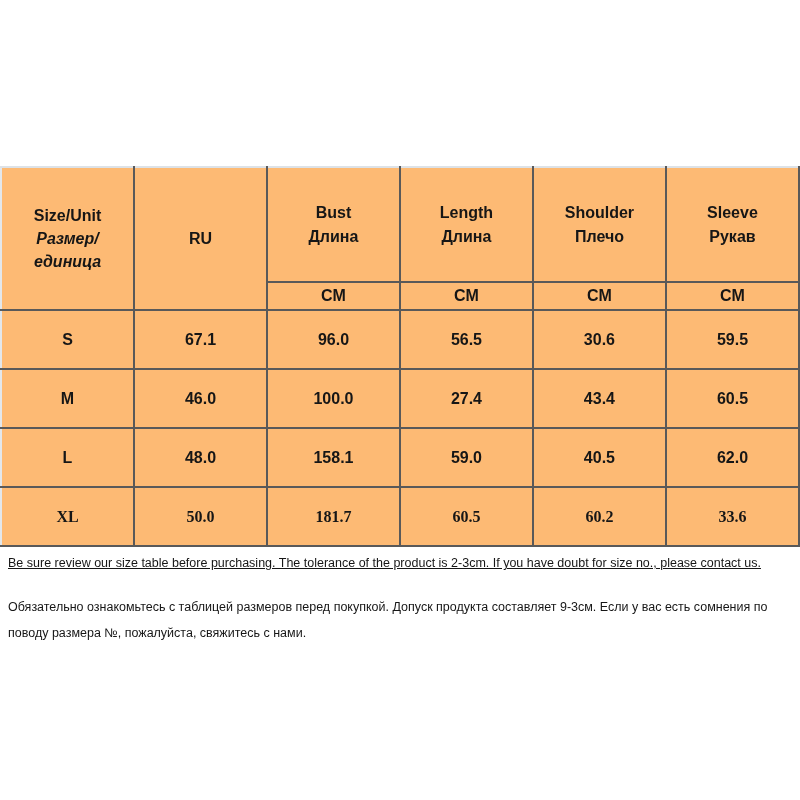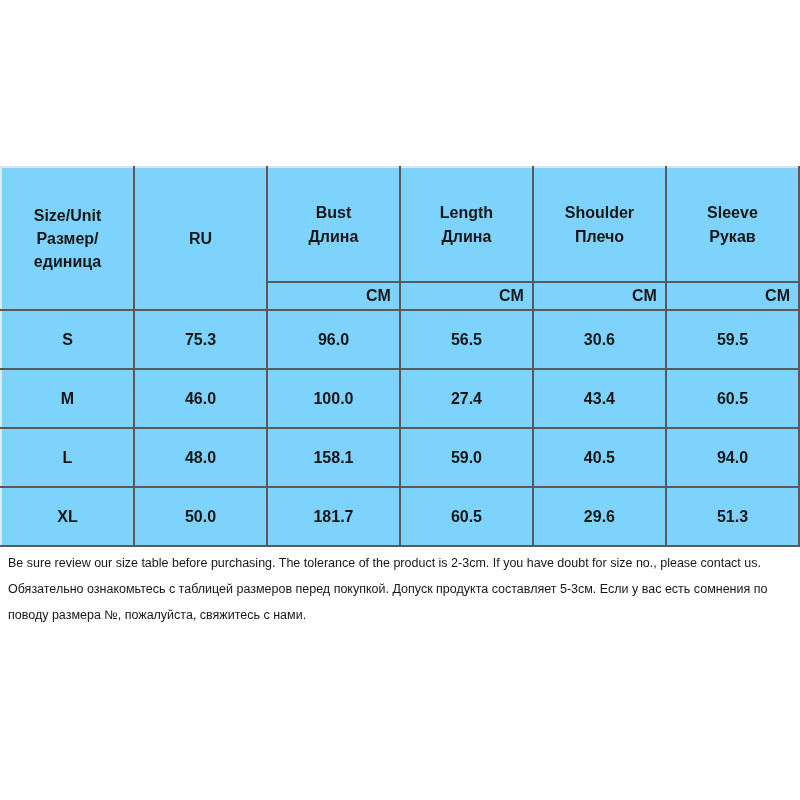--- a/index.html
+++ b/index.html
@@ -27,50 +27,50 @@
     border-bottom: 2px solid #595959;
   }
   table.size-table th,
   table.size-table td {
     border: 2px solid #595959;
     font-weight: bold;
     font-size: 16px;
     color: #161616;
     text-align: center;
     vertical-align: middle;
-    padding: 0 8px;
-    background: #7dd3fc;
+    padding: 0 17px;
+    background: #fdba74;
   }
   tr.hdr-row th {
     border-top: none;
     height: 113px;
     line-height: 1.45;
   }
   tr.hdr-row th:first-child,
   tbody td:first-child {
     border-left: none;
   }
   th .line { display: block; }
-  th.col-size-unit .line-ru { overflow-wrap: anywhere; }
-  tr.unit-row th { height: 26px; text-align: right; }
+  th.col-size-unit .line-ru { overflow-wrap: anywhere; font-style: italic; }
+  tr.unit-row th { height: 26px; }
   tbody td { height: 57px; }
-  tbody tr:last-child td { border-bottom: none; }
+  tbody tr:last-child td { border-bottom: none; font-family: Liberation Serif, serif; }
 
   
   .notes {
     padding: 3px 6px 0 8px;
   }
   .notes p {
     margin: 0;
     font-size: 12.5px;
     line-height: 26px;
     font-weight: normal;
     color: #161616;
   }
-  .notes p.note-en { white-space: nowrap; margin-bottom: 0; }
+  .notes p.note-en { white-space: nowrap; margin-bottom: 18px; text-decoration: underline; }
 </style>
 </head>
 <body>
 
 <table class="size-table">
   <colgroup>
     <col style="width:16.666%">
       <col style="width:16.666%">
       <col style="width:16.666%">
     <col style="width:16.666%">
@@ -106,49 +106,49 @@
     <tr class="unit-row">
       <th>CM</th>
       <th>CM</th>
       <th>CM</th>
       <th>CM</th>
     </tr>
   </thead>
   <tbody>
     <tr>
       <td>S</td>
-      <td>75.3</td>
+      <td>67.1</td>
       <td>96.0</td>
       <td>56.5</td>
       <td>30.6</td>
       <td>59.5</td>
     </tr>
     <tr>
       <td>M</td>
       <td>46.0</td>
       <td>100.0</td>
       <td>27.4</td>
       <td>43.4</td>
       <td>60.5</td>
     </tr>
     <tr>
       <td>L</td>
       <td>48.0</td>
       <td>158.1</td>
       <td>59.0</td>
       <td>40.5</td>
-      <td>94.0</td>
+      <td>62.0</td>
     </tr>
     <tr>
       <td>XL</td>
       <td>50.0</td>
       <td>181.7</td>
       <td>60.5</td>
-      <td>29.6</td>
-      <td>51.3</td>
+      <td>60.2</td>
+      <td>33.6</td>
     </tr>
   </tbody>
 </table>
 
 <div class="notes">
   <p class="note-en">Be sure review our size table before purchasing. The tolerance of the product is 2-3cm. If you have doubt for size no., please contact us.</p>
-  <p class="note-ru">Обязательно ознакомьтесь с таблицей размеров перед покупкой. Допуск продукта составляет 5-3см. Если у вас есть сомнения по поводу размера №, пожалуйста, свяжитесь с нами.</p>
+  <p class="note-ru">Обязательно ознакомьтесь с таблицей размеров перед покупкой. Допуск продукта составляет 9-3см. Если у вас есть сомнения по поводу размера №, пожалуйста, свяжитесь с нами.</p>
 </div>
 
 </body></html>

